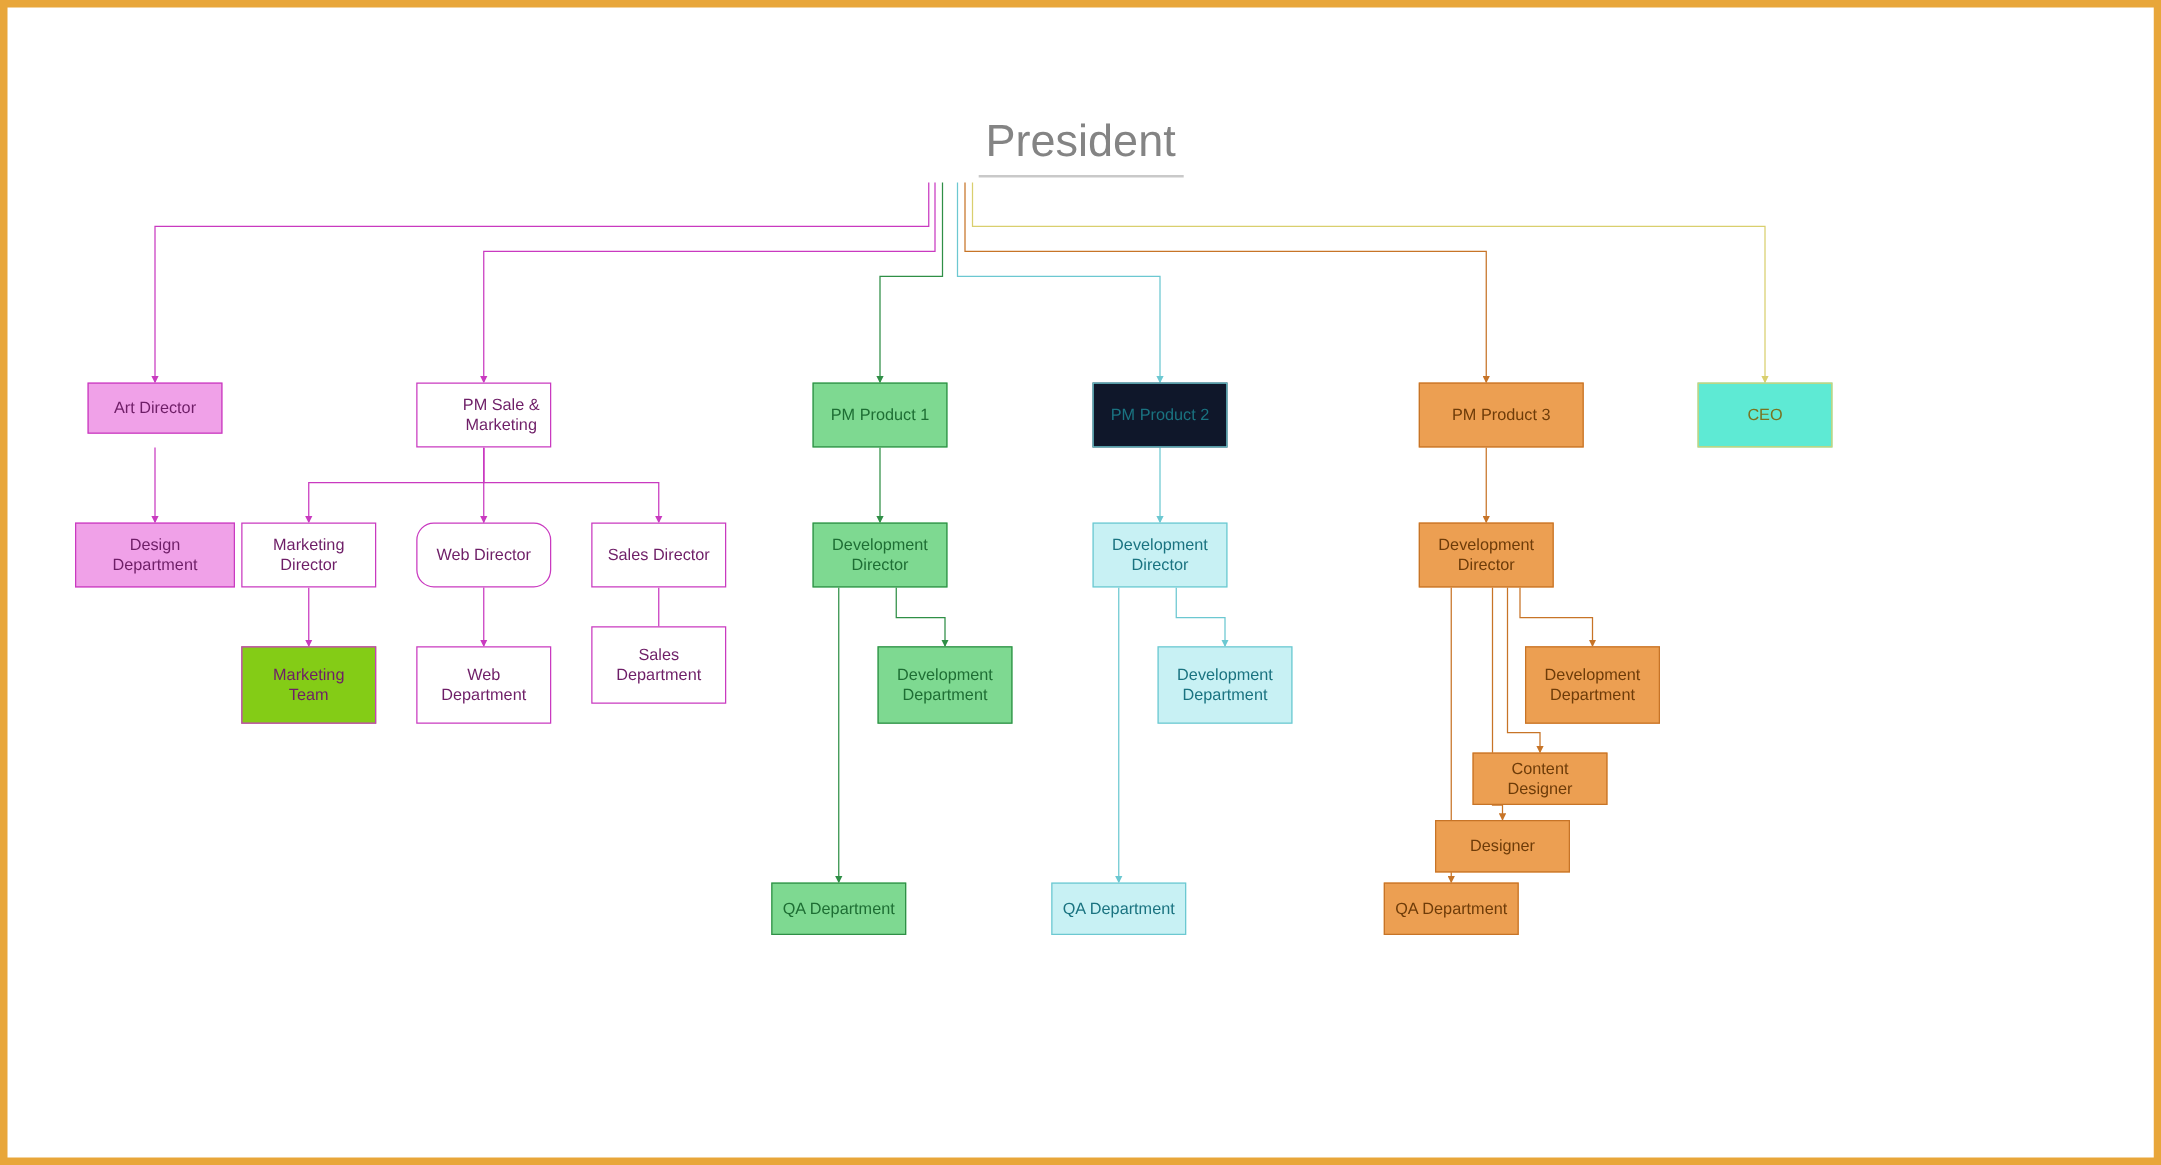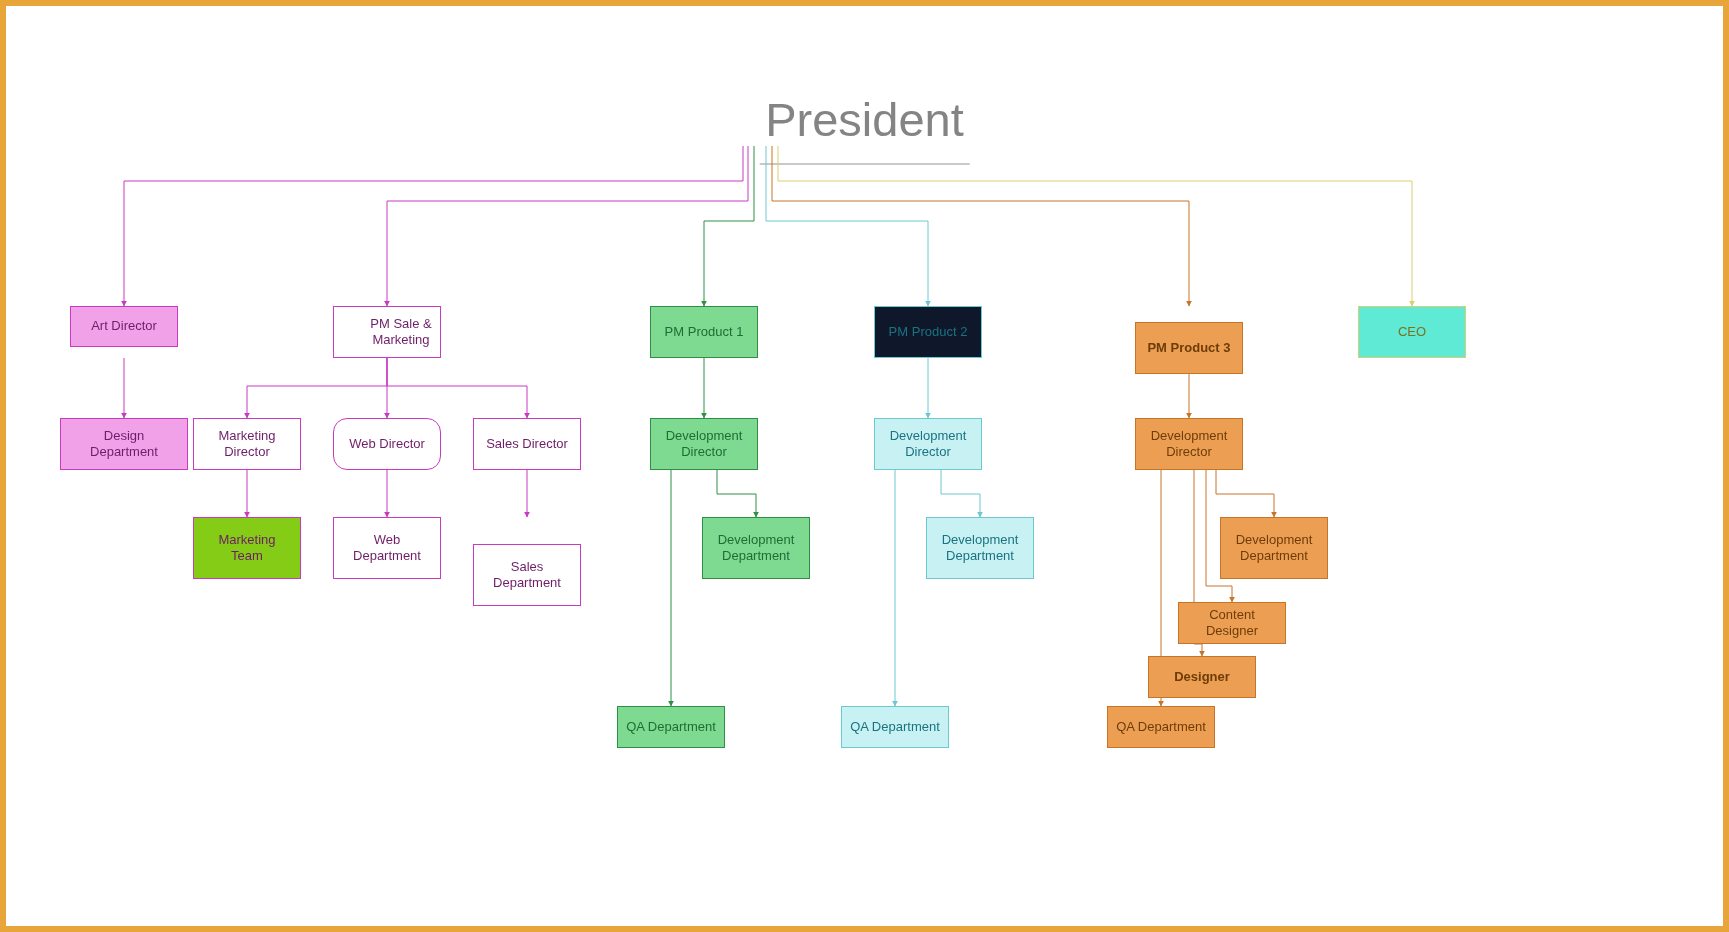--- a/index.html
+++ b/index.html
@@ -11,25 +11,25 @@
     position: relative;
     font-family: Tahoma, Arial, sans-serif;
     overflow: hidden;
     background: #fff;
   }
   .title {
     position: absolute;
     top: 86px;
     left: 50%;
     transform: translateX(-50%);
-    font-size: 47px;
+    font-size: 36px;
     color: #848484;
     font-family: "Segoe UI", Tahoma, sans-serif;
     border-bottom: 2px solid #c9c9c9;
-    padding: 0 6px 16px 6px;
+    padding: 0 6px 6px 6px;
   }
   .node {
     position: absolute;
     box-sizing: border-box;
     border-width: 1px;
     border-style: solid;
     display: flex;
     align-items: center;
     justify-content: center;
     text-align: center;
@@ -114,41 +114,41 @@
   </svg>
 
   <div class="node" style="left:64px; top:300px; width:108px; height:41px; background:#f0a1e8; border-color:#c93ac0; color:#6e1e67;">Art Director</div>
 
   <div class="node" style="left:327px; top:300px; width:108px; height:52px; background:#fff; border-color:#c93ac0; color:#6e1e67;padding-left:36px;">PM Sale &amp; Marketing</div>
 
   <div class="node" style="left:644px; top:300px; width:108px; height:52px; background:#7ed991; border-color:#2f8f46; color:#1e6e34;">PM Product 1</div>
 
   <div class="node" style="left:868px; top:300px; width:108px; height:52px; background:#0f172a; border-color:#6cc8d1; color:#1a7380;">PM Product 2</div>
 
-  <div class="node" style="left:1129px; top:316px; width:108px; height:52px; background:#ec9f52; border-color:#c77427; color:#6e3c09;font-weight:bold;">PM Product 3</div>
+  <div class="node" style="left:1129px; top:300px; width:132px; height:52px; background:#ec9f52; border-color:#c77427; color:#6e3c09;">PM Product 3</div>
 
   <div class="node" style="left:1352px; top:300px; width:108px; height:52px; background:#5eead4; border-color:#d9cf6e; color:#7a7321;">CEO</div>
 
   <div class="node" style="left:54px; top:412px; width:128px; height:52px; background:#f0a1e8; border-color:#c93ac0; color:#6e1e67;">Design Department</div>
 
   <div class="node" style="left:187px; top:412px; width:108px; height:52px; background:#fff; border-color:#c93ac0; color:#6e1e67;">Marketing Director</div>
   <div class="node" style="left:327px; top:412px; width:108px; height:52px; background:#fff; border-color:#c93ac0; color:#6e1e67;border-radius:14px;">Web Director</div>
   <div class="node" style="left:467px; top:412px; width:108px; height:52px; background:#fff; border-color:#c93ac0; color:#6e1e67;">Sales Director</div>
 
   <div class="node" style="left:187px; top:511px; width:108px; height:62px; background:#84cc16; border-color:#c93ac0; color:#6e1e67;">Marketing Team</div>
   <div class="node" style="left:327px; top:511px; width:108px; height:62px; background:#fff; border-color:#c93ac0; color:#6e1e67;">Web Department</div>
-  <div class="node" style="left:467px; top:538px; width:108px; height:62px; background:#fff; border-color:#c93ac0; color:#6e1e67;">Sales Department</div>
+  <div class="node" style="left:467px; top:495px; width:108px; height:62px; background:#fff; border-color:#c93ac0; color:#6e1e67;">Sales Department</div>
 
   <div class="node" style="left:644px; top:412px; width:108px; height:52px; background:#7ed991; border-color:#2f8f46; color:#1e6e34;">Development Director</div>
   <div class="node" style="left:696px; top:511px; width:108px; height:62px; background:#7ed991; border-color:#2f8f46; color:#1e6e34;">Development Department</div>
   <div class="node" style="left:611px; top:700px; width:108px; height:42px; background:#7ed991; border-color:#2f8f46; color:#1e6e34;">QA Department</div>
 
   <div class="node" style="left:868px; top:412px; width:108px; height:52px; background:#c8f1f4; border-color:#6cc8d1; color:#1a7380;">Development Director</div>
   <div class="node" style="left:920px; top:511px; width:108px; height:62px; background:#c8f1f4; border-color:#6cc8d1; color:#1a7380;">Development Department</div>
   <div class="node" style="left:835px; top:700px; width:108px; height:42px; background:#c8f1f4; border-color:#6cc8d1; color:#1a7380;">QA Department</div>
 
   <div class="node" style="left:1129px; top:412px; width:108px; height:52px; background:#ec9f52; border-color:#c77427; color:#6e3c09;">Development Director</div>
   <div class="node" style="left:1214px; top:511px; width:108px; height:62px; background:#ec9f52; border-color:#c77427; color:#6e3c09;">Development Department</div>
   <div class="node" style="left:1172px; top:596px; width:108px; height:42px; background:#ec9f52; border-color:#c77427; color:#6e3c09;">Content Designer</div>
-  <div class="node" style="left:1142px; top:650px; width:108px; height:42px; background:#ec9f52; border-color:#c77427; color:#6e3c09;font-weight:bold;">Designer</div>
+  <div class="node" style="left:1142px; top:650px; width:108px; height:42px; background:#ec9f52; border-color:#c77427; color:#6e3c09;">Designer</div>
   <div class="node" style="left:1101px; top:700px; width:108px; height:42px; background:#ec9f52; border-color:#c77427; color:#6e3c09;">QA Department</div>
 
 </div>
 
 </body></html>

